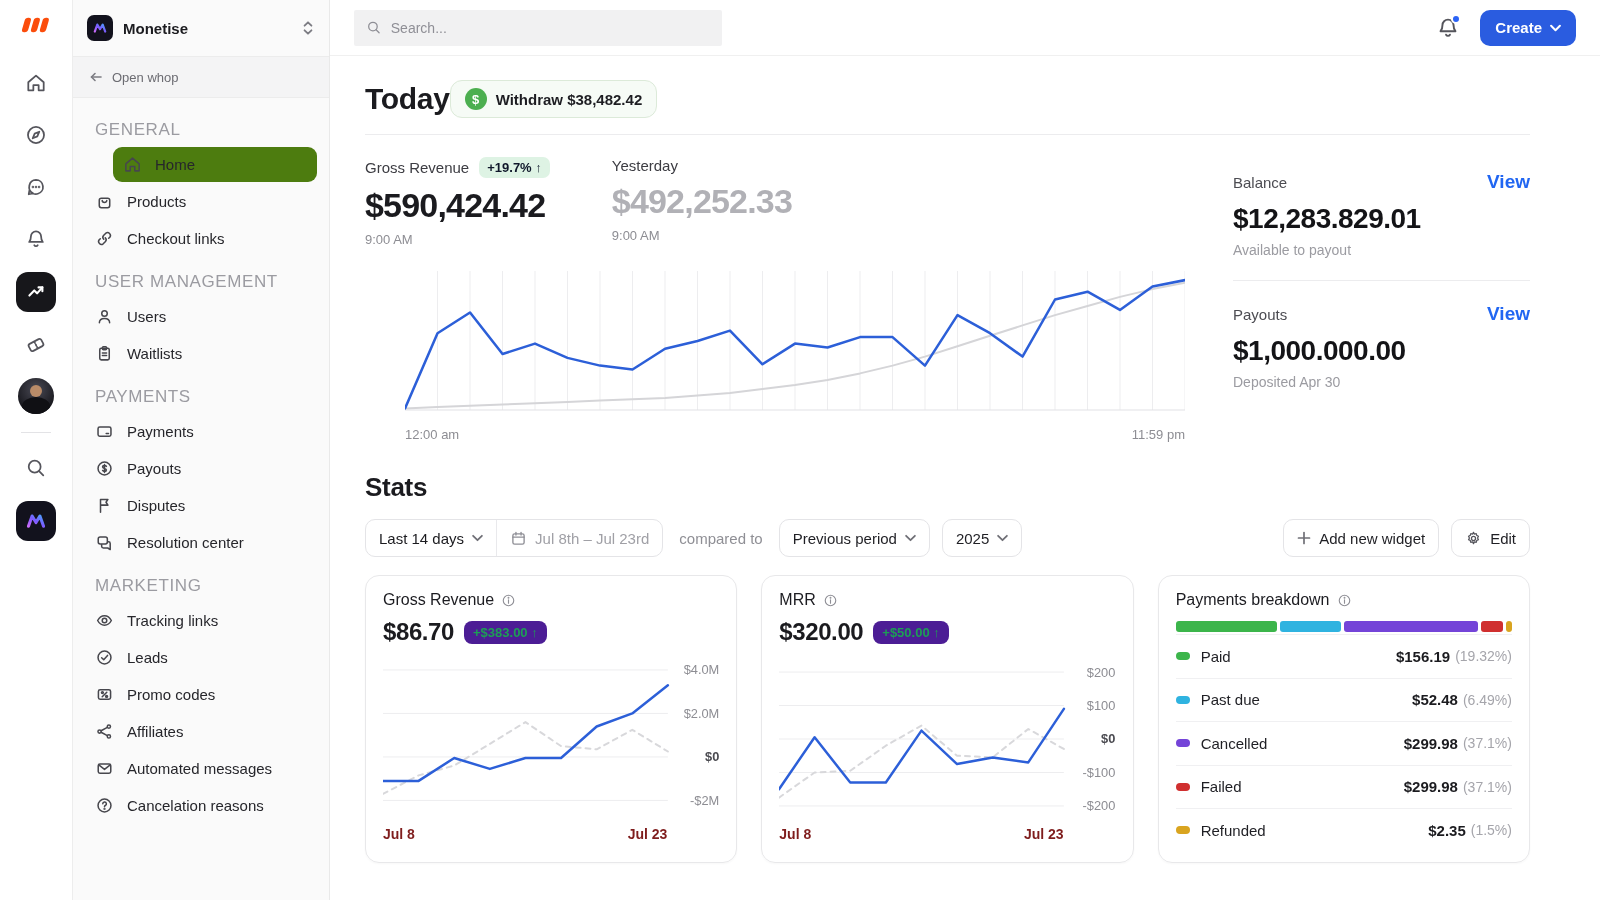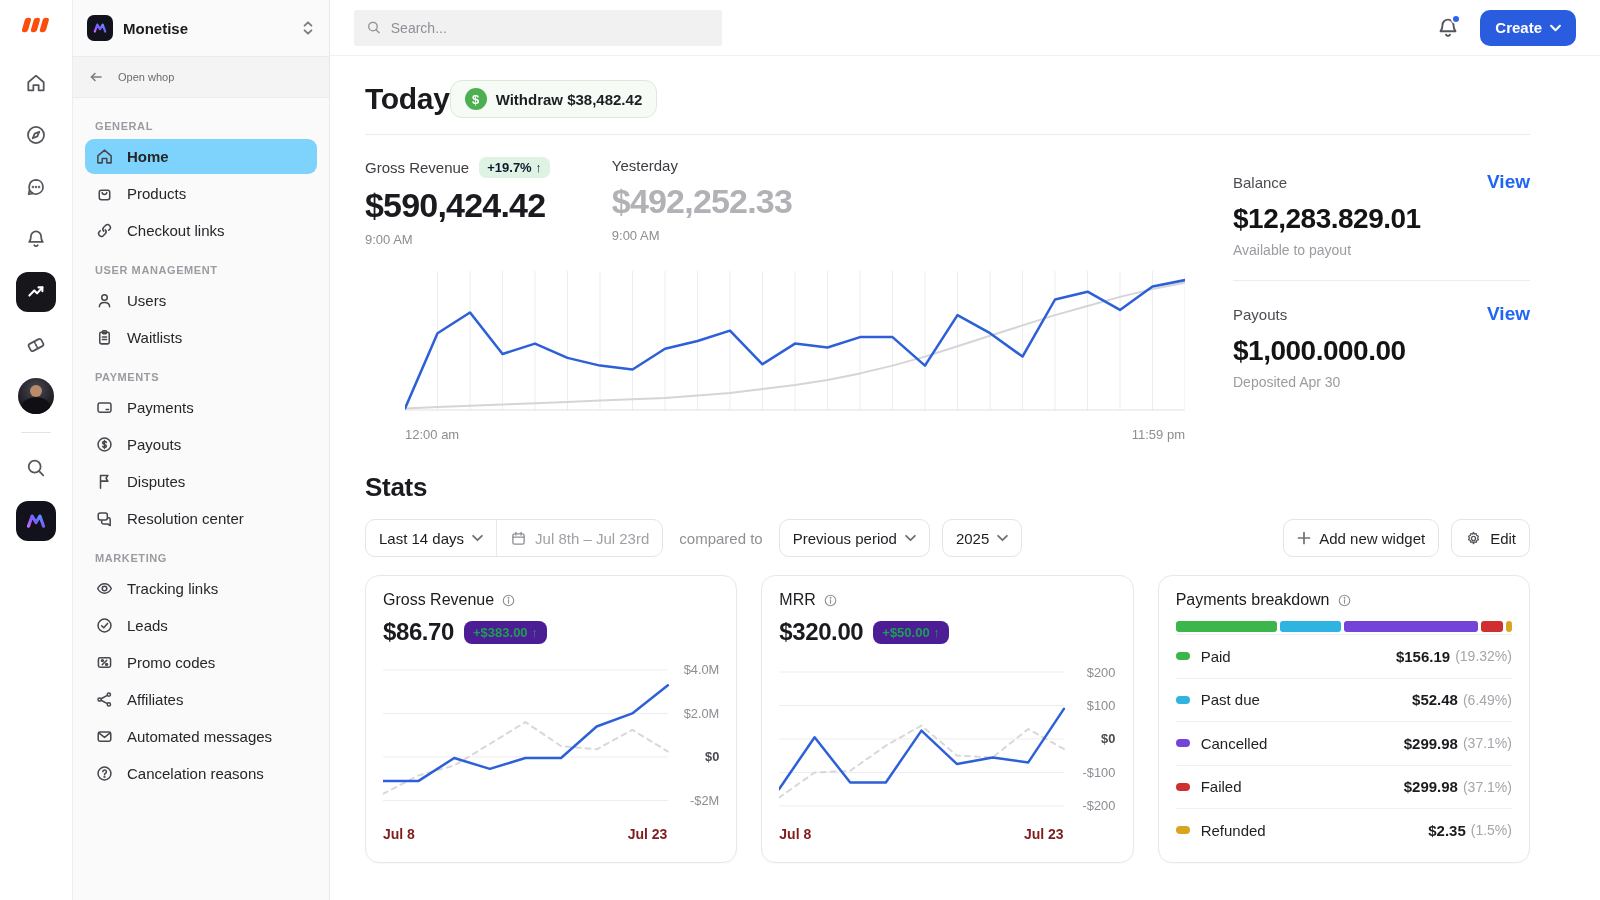--- a/index.html
+++ b/index.html
@@ -17,25 +17,25 @@
   .avatar { width:36px; height:36px; border-radius:50%; background:radial-gradient(circle at 50% 32%, #4a4a55 0%, #19191f 70%); position:relative; overflow:hidden; margin-bottom:14px; cursor:pointer; }
   .avatar:before { content:""; position:absolute; left:12px; top:7px; width:12px; height:12px; border-radius:50%; background:#b98b68; }
   .avatar:after { content:""; position:absolute; left:4px; top:19px; width:28px; height:18px; border-radius:50% 50% 0 0; background:#101014; }
   .app-tile { width:40px; height:40px; border-radius:12px; background:#12121d; display:flex; align-items:center; justify-content:center; cursor:pointer; }
 
   
   .sidebar { width:258px; background:#fafafa; border-left:1px solid #ededed; border-right:1px solid #e9e9e9; flex-shrink:0; display:flex; flex-direction:column; }
   .ws-header { height:56px; display:flex; align-items:center; padding:0 14px; }
   .ws-icon { width:26px; height:26px; border-radius:7px; background:#12121d; display:flex; align-items:center; justify-content:center; flex-shrink:0; }
   .ws-title { font-size:15px; font-weight:700; margin-left:10px; flex:1; }
-  .openwhop { height:42px; display:flex; align-items:center; gap:15px; padding:0 16px; font-size:11px; color:#6c6c72; background:#f4f4f5; border-top:1px solid #ececec; border-bottom:1px solid #ececec; cursor:pointer; }
+  .openwhop { height:42px; display:flex; align-items:center; gap:9px; padding:0 16px; font-size:13px; color:#6c6c72; background:#f4f4f5; border-top:1px solid #ececec; border-bottom:1px solid #ececec; cursor:pointer; }
   .nav { padding:6px 12px; overflow:hidden; }
-  .sec-label { font-size:11px; font-weight:700; letter-spacing:.6px; color:#9b9ba1; margin:16px 10px 7px; }
+  .sec-label { font-size:17px; font-weight:400; letter-spacing:.6px; color:#9b9ba1; margin:16px 10px 7px; }
   .nav-item { display:flex; align-items:center; gap:13px; padding:8px 10px; border-radius:9px; font-size:15px; color:#26262b; cursor:pointer; margin-bottom:2px; }
-  .nav-item.active { background:#7dd3fc; font-weight:700; }
+  .nav-item.active { background:#4d7c0f; font-weight:400;margin-left:28px; }
   .nav-item svg { stroke:#47474d; flex-shrink:0; }
 
   
   .main { flex:1; display:flex; flex-direction:column; min-width:0; }
   .topbar { height:56px; display:flex; align-items:center; padding:0 24px; border-bottom:1px solid #f0f0f0; flex-shrink:0; }
   .searchbox { width:368px; height:36px; background:#f1f1f2; border-radius:2px; display:flex; align-items:center; gap:9px; padding:10px 12px; }
   .searchbox input { border:none; outline:none; background:transparent; font-size:14px; color:#3a3a3f; width:100%; font-family:inherit; }
   .searchbox input::placeholder { color:#8f8f96; }
   .topbar-spacer { flex:1; }
   .bell-wrap { position:relative; margin-right:20px; cursor:pointer; width:24px; height:24px; }

